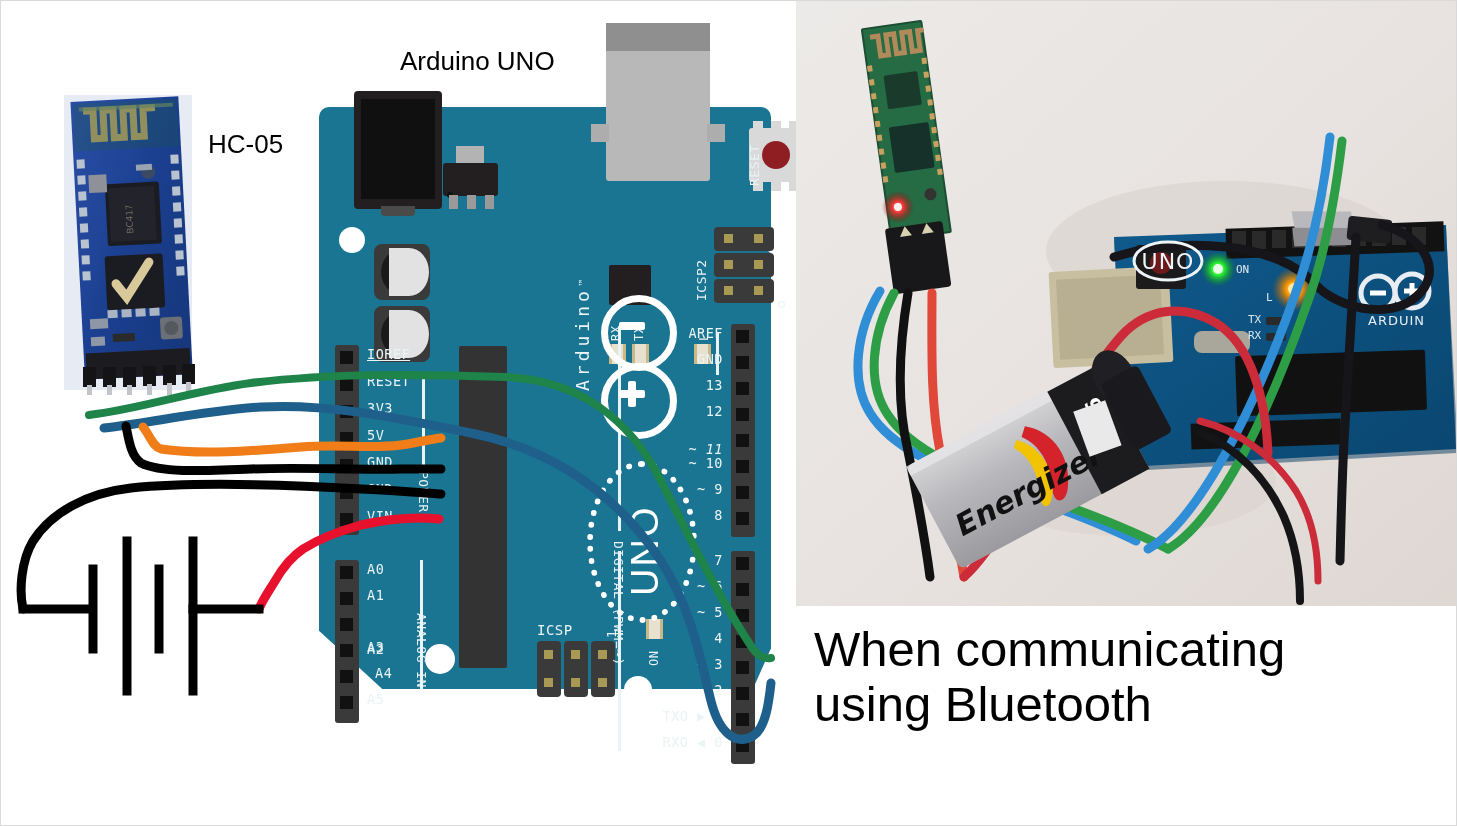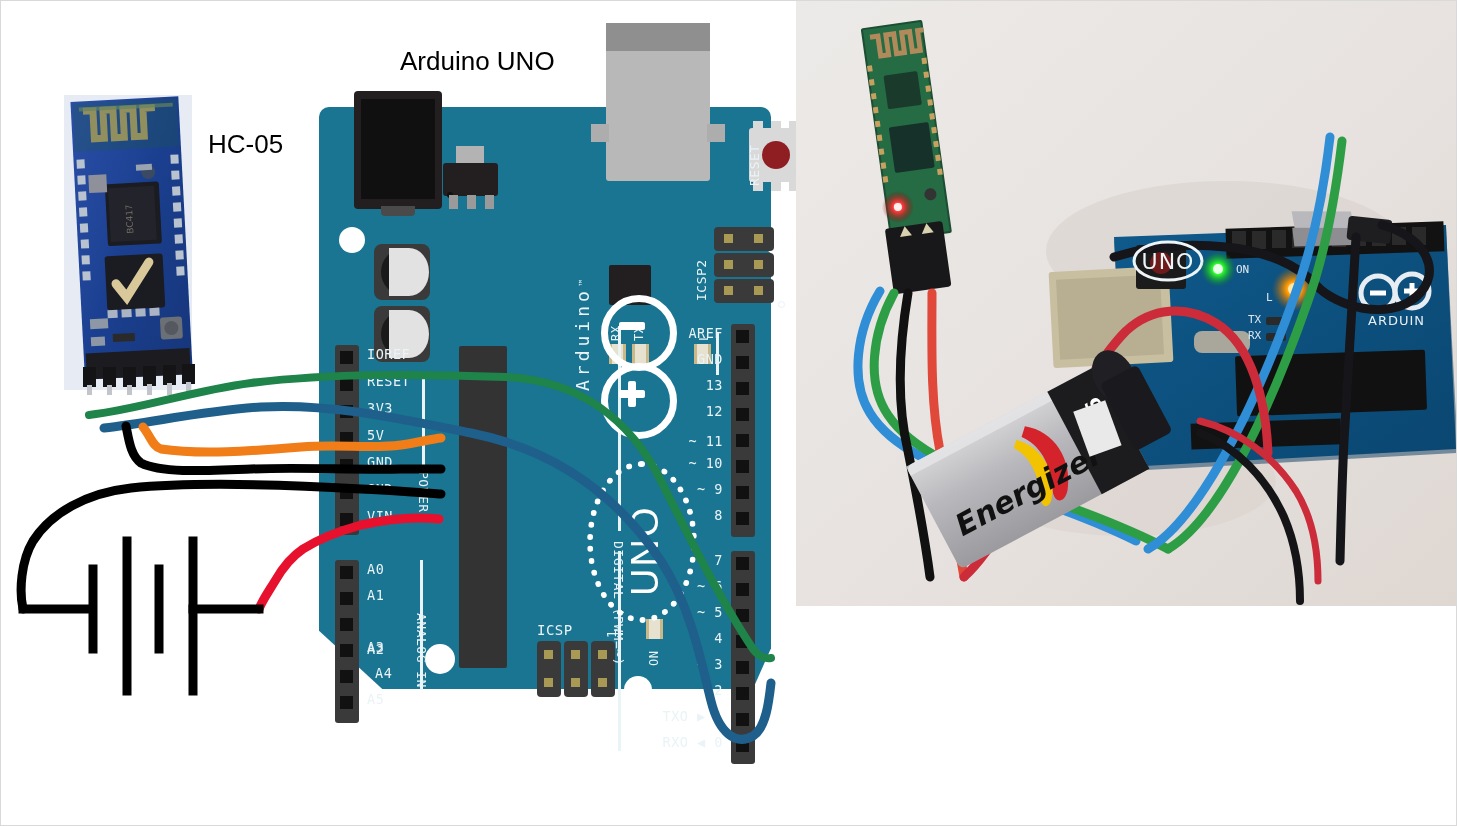--- a/index.html
+++ b/index.html
@@ -238,21 +238,21 @@
 
     <div class="hdr" style="left:16px;top:244px;width:24px;height:190px;">
       <div class="pin" style="top:6px;"></div>
         <div class="pin" style="top:33px;"></div>
       <div class="pin" style="top:60px;"></div>
         <div class="pin" style="top:87px;"></div>
       <div class="pin" style="top:114px;"></div>
         <div class="pin" style="top:141px;"></div>
       <div class="pin" style="top:168px;"></div>
     </div>
-    <div class="silk" style="left:48px;top:245px;">IOREF</div>
+    <div class="silk" style="left:48px;top:245px;text-decoration:underline;">IOREF</div>
     <div class="silk" style="left:48px;top:272px;">RESET</div>
     <div class="silk" style="left:48px;top:299px;">3V3</div>
     <div class="silk" style="left:48px;top:326px;">5V</div>
     <div class="silk" style="left:48px;top:353px;">GND</div>
     <div class="silk" style="left:48px;top:380px;">GND</div>
     <div class="silk" style="left:48px;top:407px;">VIN</div>
     <div class="silk r90" style="left:112px;top:370px;font-size:13px;">POWER</div>
     <div class="wline" style="left:103px;top:272px;width:3px;height:100px;"></div>
 
     <div class="hdr" style="left:16px;top:459px;width:24px;height:163px;">
@@ -279,21 +279,21 @@
         <div class="pin" style="top:84px;"></div>
       <div class="pin" style="top:110px;"></div>
         <div class="pin" style="top:136px;"></div>
       <div class="pin" style="top:162px;"></div>
         <div class="pin" style="top:188px;"></div>
     </div>
     <div class="silk right" style="left:318px;top:224px;width:86px;">AREF</div>
     <div class="silk right" style="left:318px;top:250px;width:86px;">GND</div>
     <div class="silk right" style="left:318px;top:276px;width:86px;">13</div>
     <div class="silk right" style="left:318px;top:302px;width:86px;">12</div>
-    <div class="silk right" style="left:318px;top:332px;width:86px;">~ 11</div>
+    <div class="silk right" style="left:318px;top:340px;width:86px;font-style:italic;">~ 11</div>
     <div class="silk right" style="left:318px;top:354px;width:86px;">~ 10</div>
     <div class="silk right" style="left:318px;top:380px;width:86px;">~ 9</div>
     <div class="silk right" style="left:318px;top:406px;width:86px;">8</div>
 
     <div class="hdr" style="left:412px;top:450px;width:24px;height:213px;">
       <div class="pin" style="top:6px;"></div>
         <div class="pin" style="top:32px;"></div>
       <div class="pin" style="top:58px;"></div>
         <div class="pin" style="top:84px;"></div>
       <div class="pin" style="top:110px;"></div>
@@ -601,17 +601,18 @@
         <text x="36" y="38" fill="#eef5f8" font-size="22" font-family="DejaVu Sans, sans-serif" text-anchor="middle" letter-spacing="1">UNO</text>
         <circle cx="86" cy="38" r="18" fill="url(#ledgrn)"></circle>
         <circle cx="86" cy="38" r="5" fill="#eaffea"></circle>
         <text x="104" y="42" fill="#dfe9ef" font-size="11" font-family="DejaVu Sans Mono, monospace">ON</text>
       </svg>
     </div>
   </div>
 
   <div id="caption">
     <p>
-      <br>
+      <span>When communicating</span><br>
+      <span>using Bluetooth</span>
     </p>
   </div>
 
 </div>
 
 </body></html>

